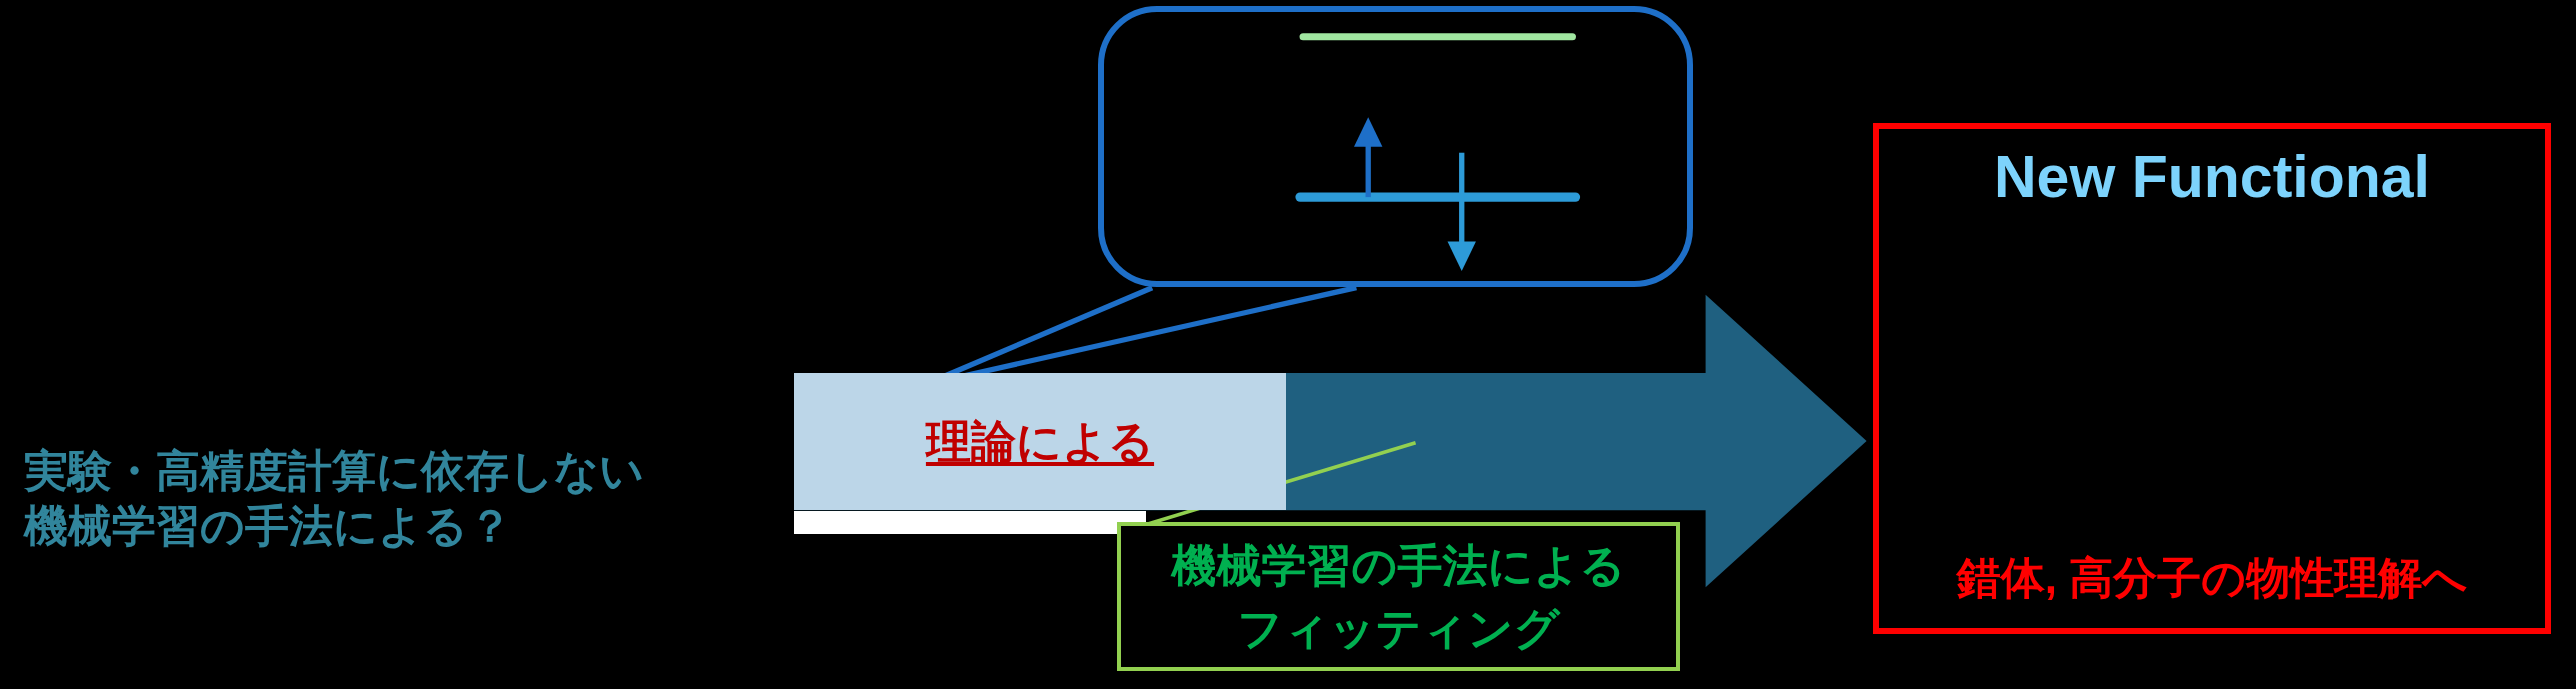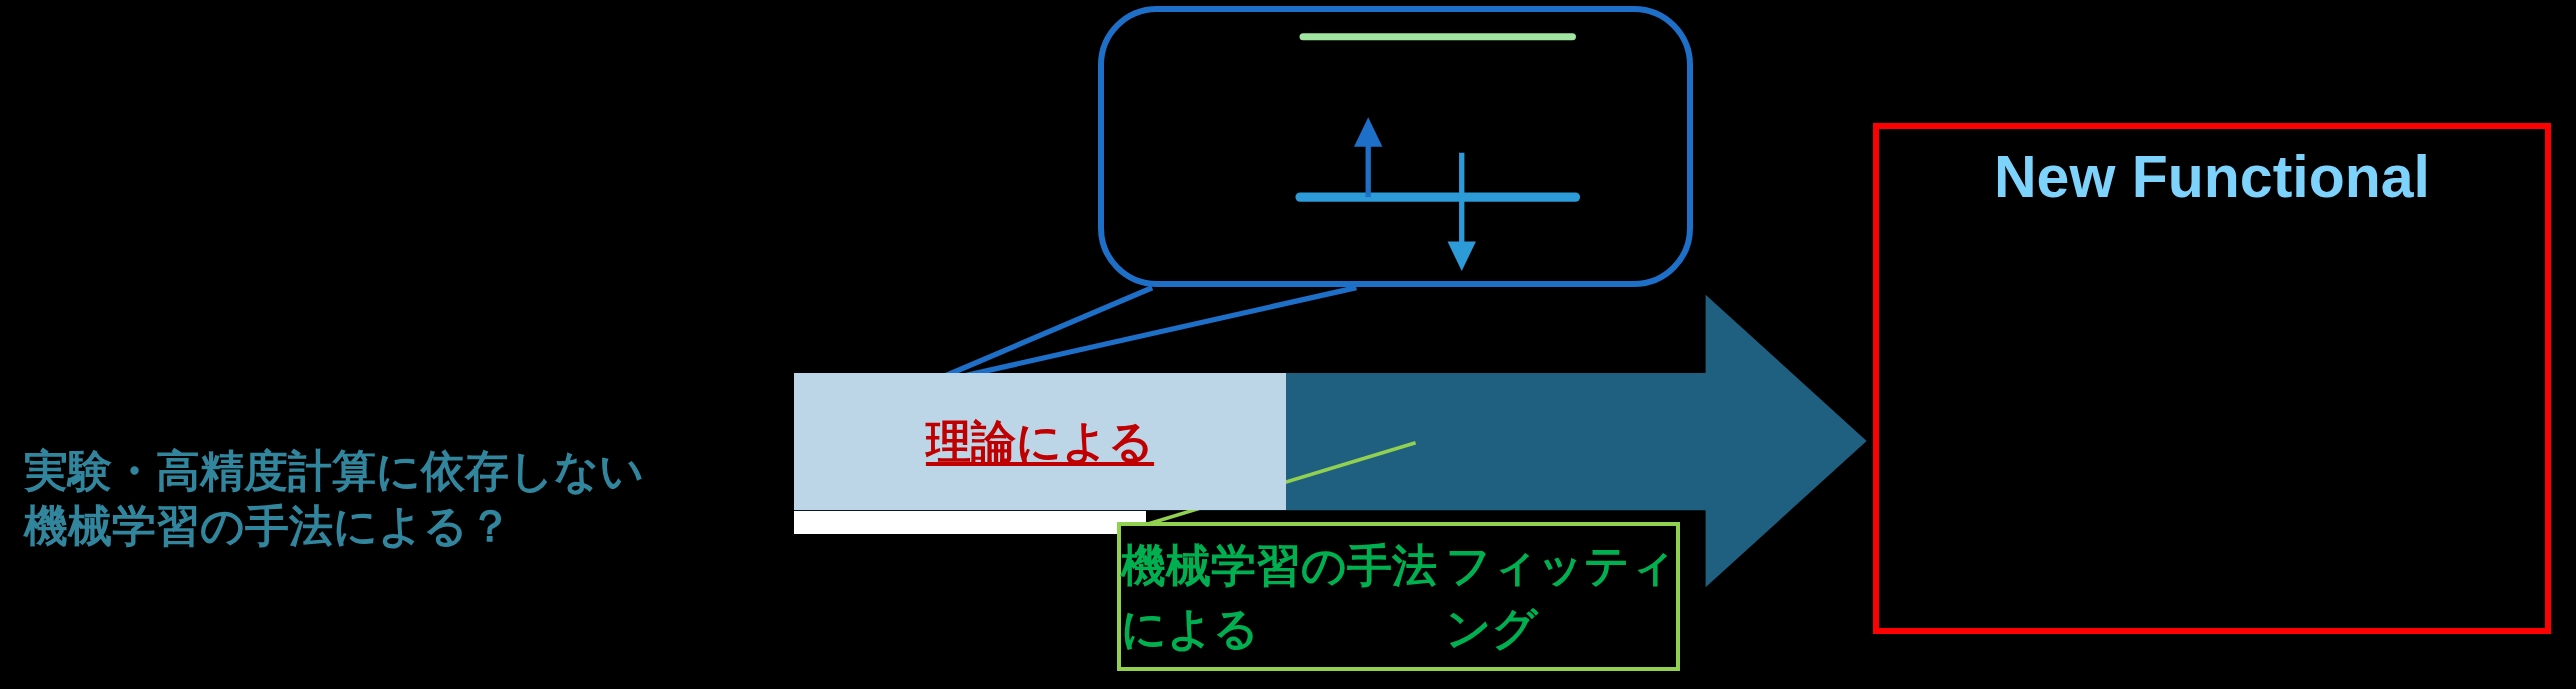--- a/index.html
+++ b/index.html
@@ -75,21 +75,21 @@
   .ml-box {
     position: absolute;
     left: 1117px;
     top: 522px;
     width: 563px;
     height: 149px;
     border: 4.7px solid #92D050;
     box-sizing: border-box;
     background: #000000;
     display: flex;
-    flex-direction: row;
+    flex-direction: column;
     align-items: center;
     justify-content: center;
   }
   .ml-box .line {
     color: #00B050;
     font-size: 45px;
     font-weight: bold;
     line-height: 1.4;
   }
   .result-box {
@@ -164,16 +164,17 @@
 
   <div class="white-strip"></div>
 
   <div class="ml-box">
     <div class="line">機械学習の手法による</div>
     <div class="line">フィッティング</div>
   </div>
 
   <div class="result-box">
     <div class="result-title">New Functional</div>
+    <div class="result-footer">錯体, 高分子の物性理解へ</div>
   </div>
 
 </div>
 
 
 </body></html>

